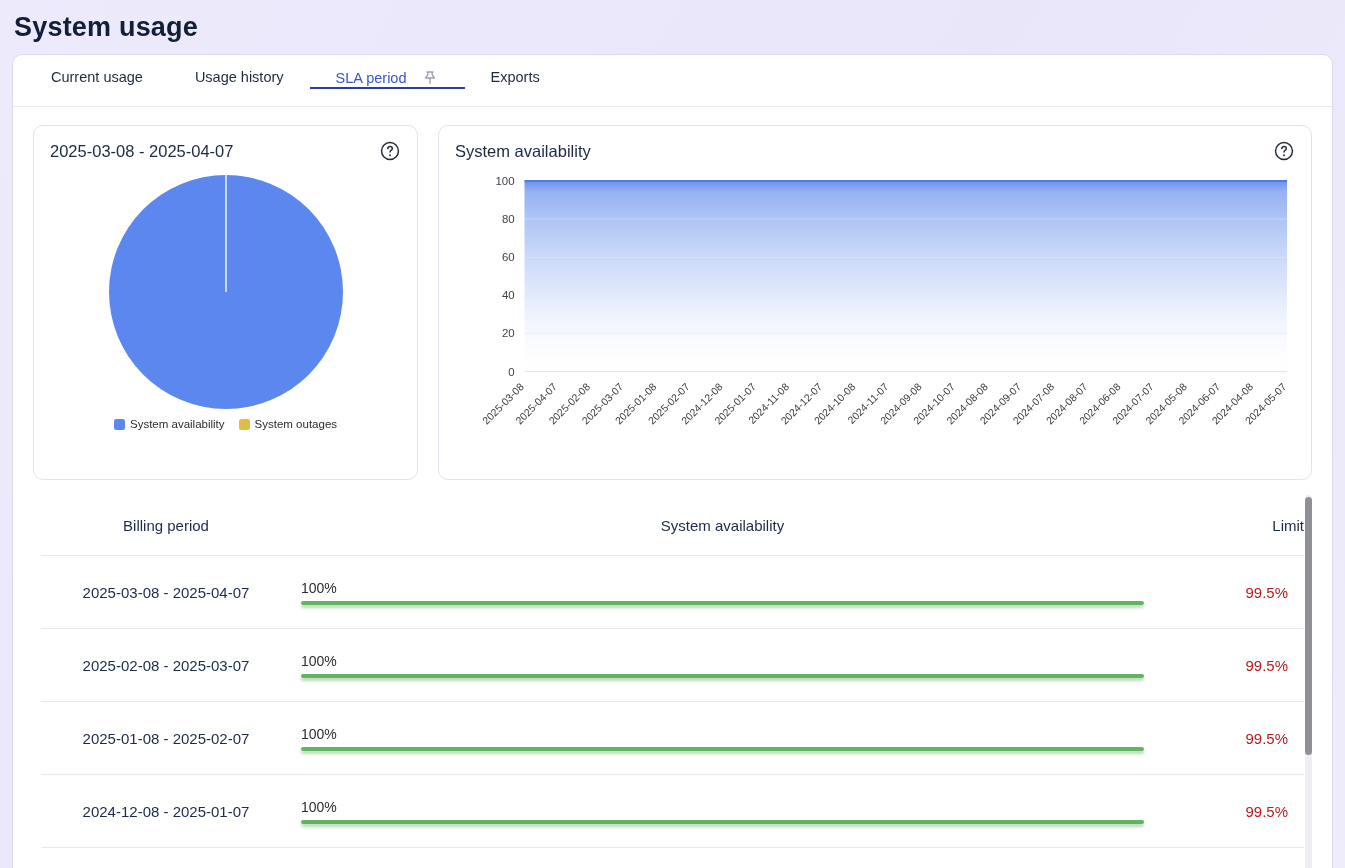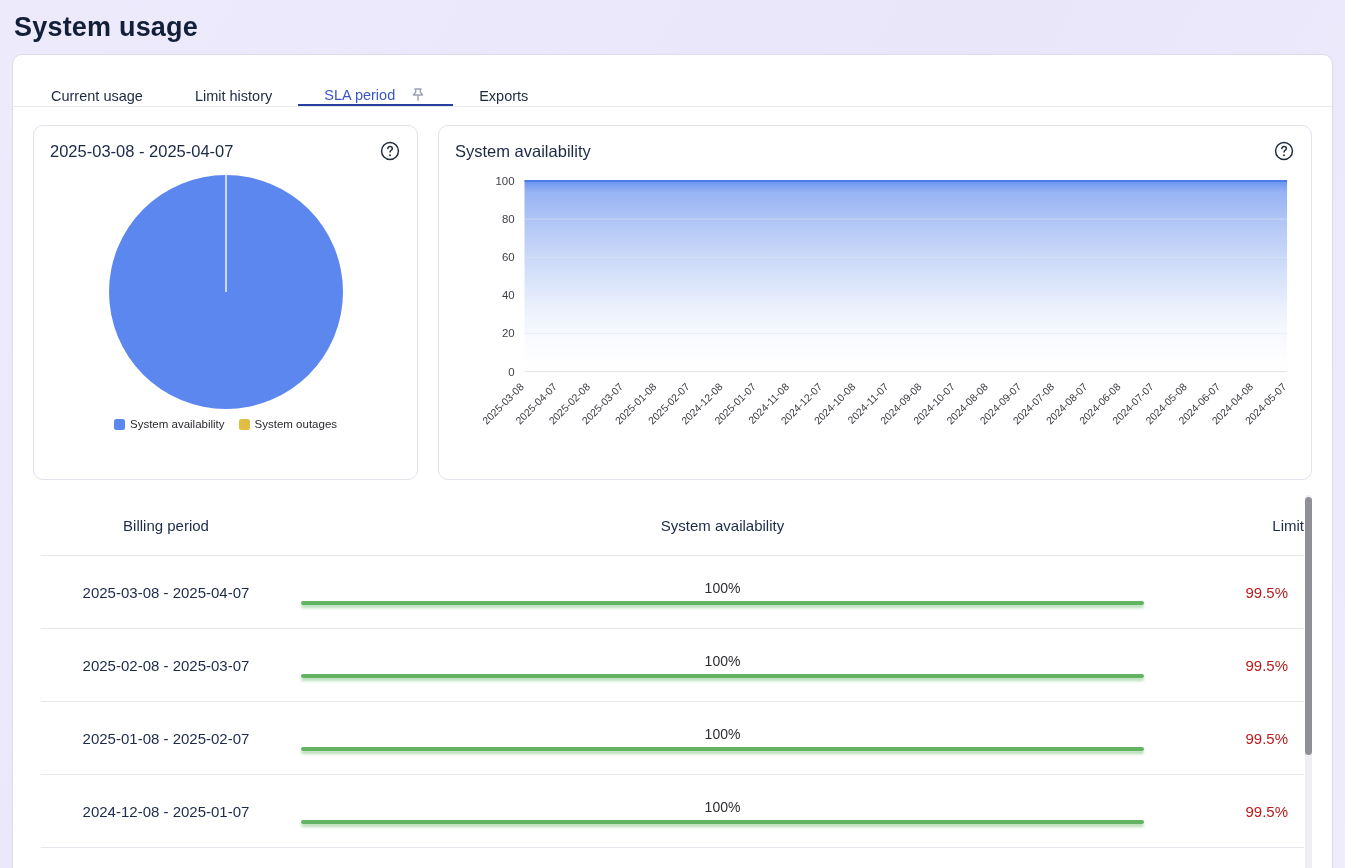--- a/index.html
+++ b/index.html
@@ -21,24 +21,24 @@
     background: #ffffff;
     border: 1px solid #dddbe9;
     border-radius: 10px;
     height: 940px;
     position: relative;
     overflow: hidden;
   }
   
   .tabbar {
     display: flex;
-    align-items: flex-end;
+    align-items: flex-start;
     height: 52px;
     border-bottom: 1px solid #e8e8ef;
-    padding: 0 12px;
+    padding: 14px 12px;
   }
   .tab {
     display: flex;
     align-items: center;
     padding: 0 26px;
     font-size: 14.5px;
     color: #1e2a40;
     cursor: pointer;
     border-bottom: 2px solid transparent;
     gap: 14px;
@@ -86,21 +86,21 @@
     align-items: center;
     border-bottom: 1px solid #e7e7ed;
   }
   .table-header { height: 60px; font-size: 15px; color: #1c2b4a; font-weight: 500; }
   .table-row { height: 73px; font-size: 15px; color: #1d2b4a; }
   .col-period { text-align: center; }
   .col-availability { text-align: center; padding: 0 10px; }
   .col-limit { text-align: right; }
   .row-limit { text-align: right; padding-right: 16px; color: #b91c1c; }
   .avail-cell { display: flex; flex-direction: column; align-items: stretch; padding: 0 10px; }
-  .avail-label { text-align: center; font-size: 14px; color: #2c2c32; margin-bottom: 5px; }
+  .avail-label { text-align: left; font-size: 14px; color: #2c2c32; margin-bottom: 5px; }
   .avail-bar-track { height: 4px; }
   .avail-bar {
     height: 4px;
     background: #62b462;
     border-radius: 2px;
     box-shadow: 0 3px 3px rgba(98, 180, 98, 0.45);
   }
   
   .scrollbar-track {
     position: absolute;
@@ -128,21 +128,21 @@
 
 <h1 class="page-title">System usage</h1>
 
 <div class="main-card">
 
   <div class="tabbar">
     <div class="tab">
       <span>Current usage</span>
     </div>
     <div class="tab">
-      <span>Limit history</span>
+      <span>Usage history</span>
     </div>
     <div class="tab active">
       <span>SLA period</span>
       <span class="pin-icon">
         <svg viewBox="0 0 24 24" fill="none" stroke="#9aa2ae" stroke-width="1.8" stroke-linecap="round" stroke-linejoin="round">
           <path d="M8 4h8M15 4v4l3 4H6l3-4V4M12 12v7"></path>
         </svg>
       </span>
     </div>
     <div class="tab">

